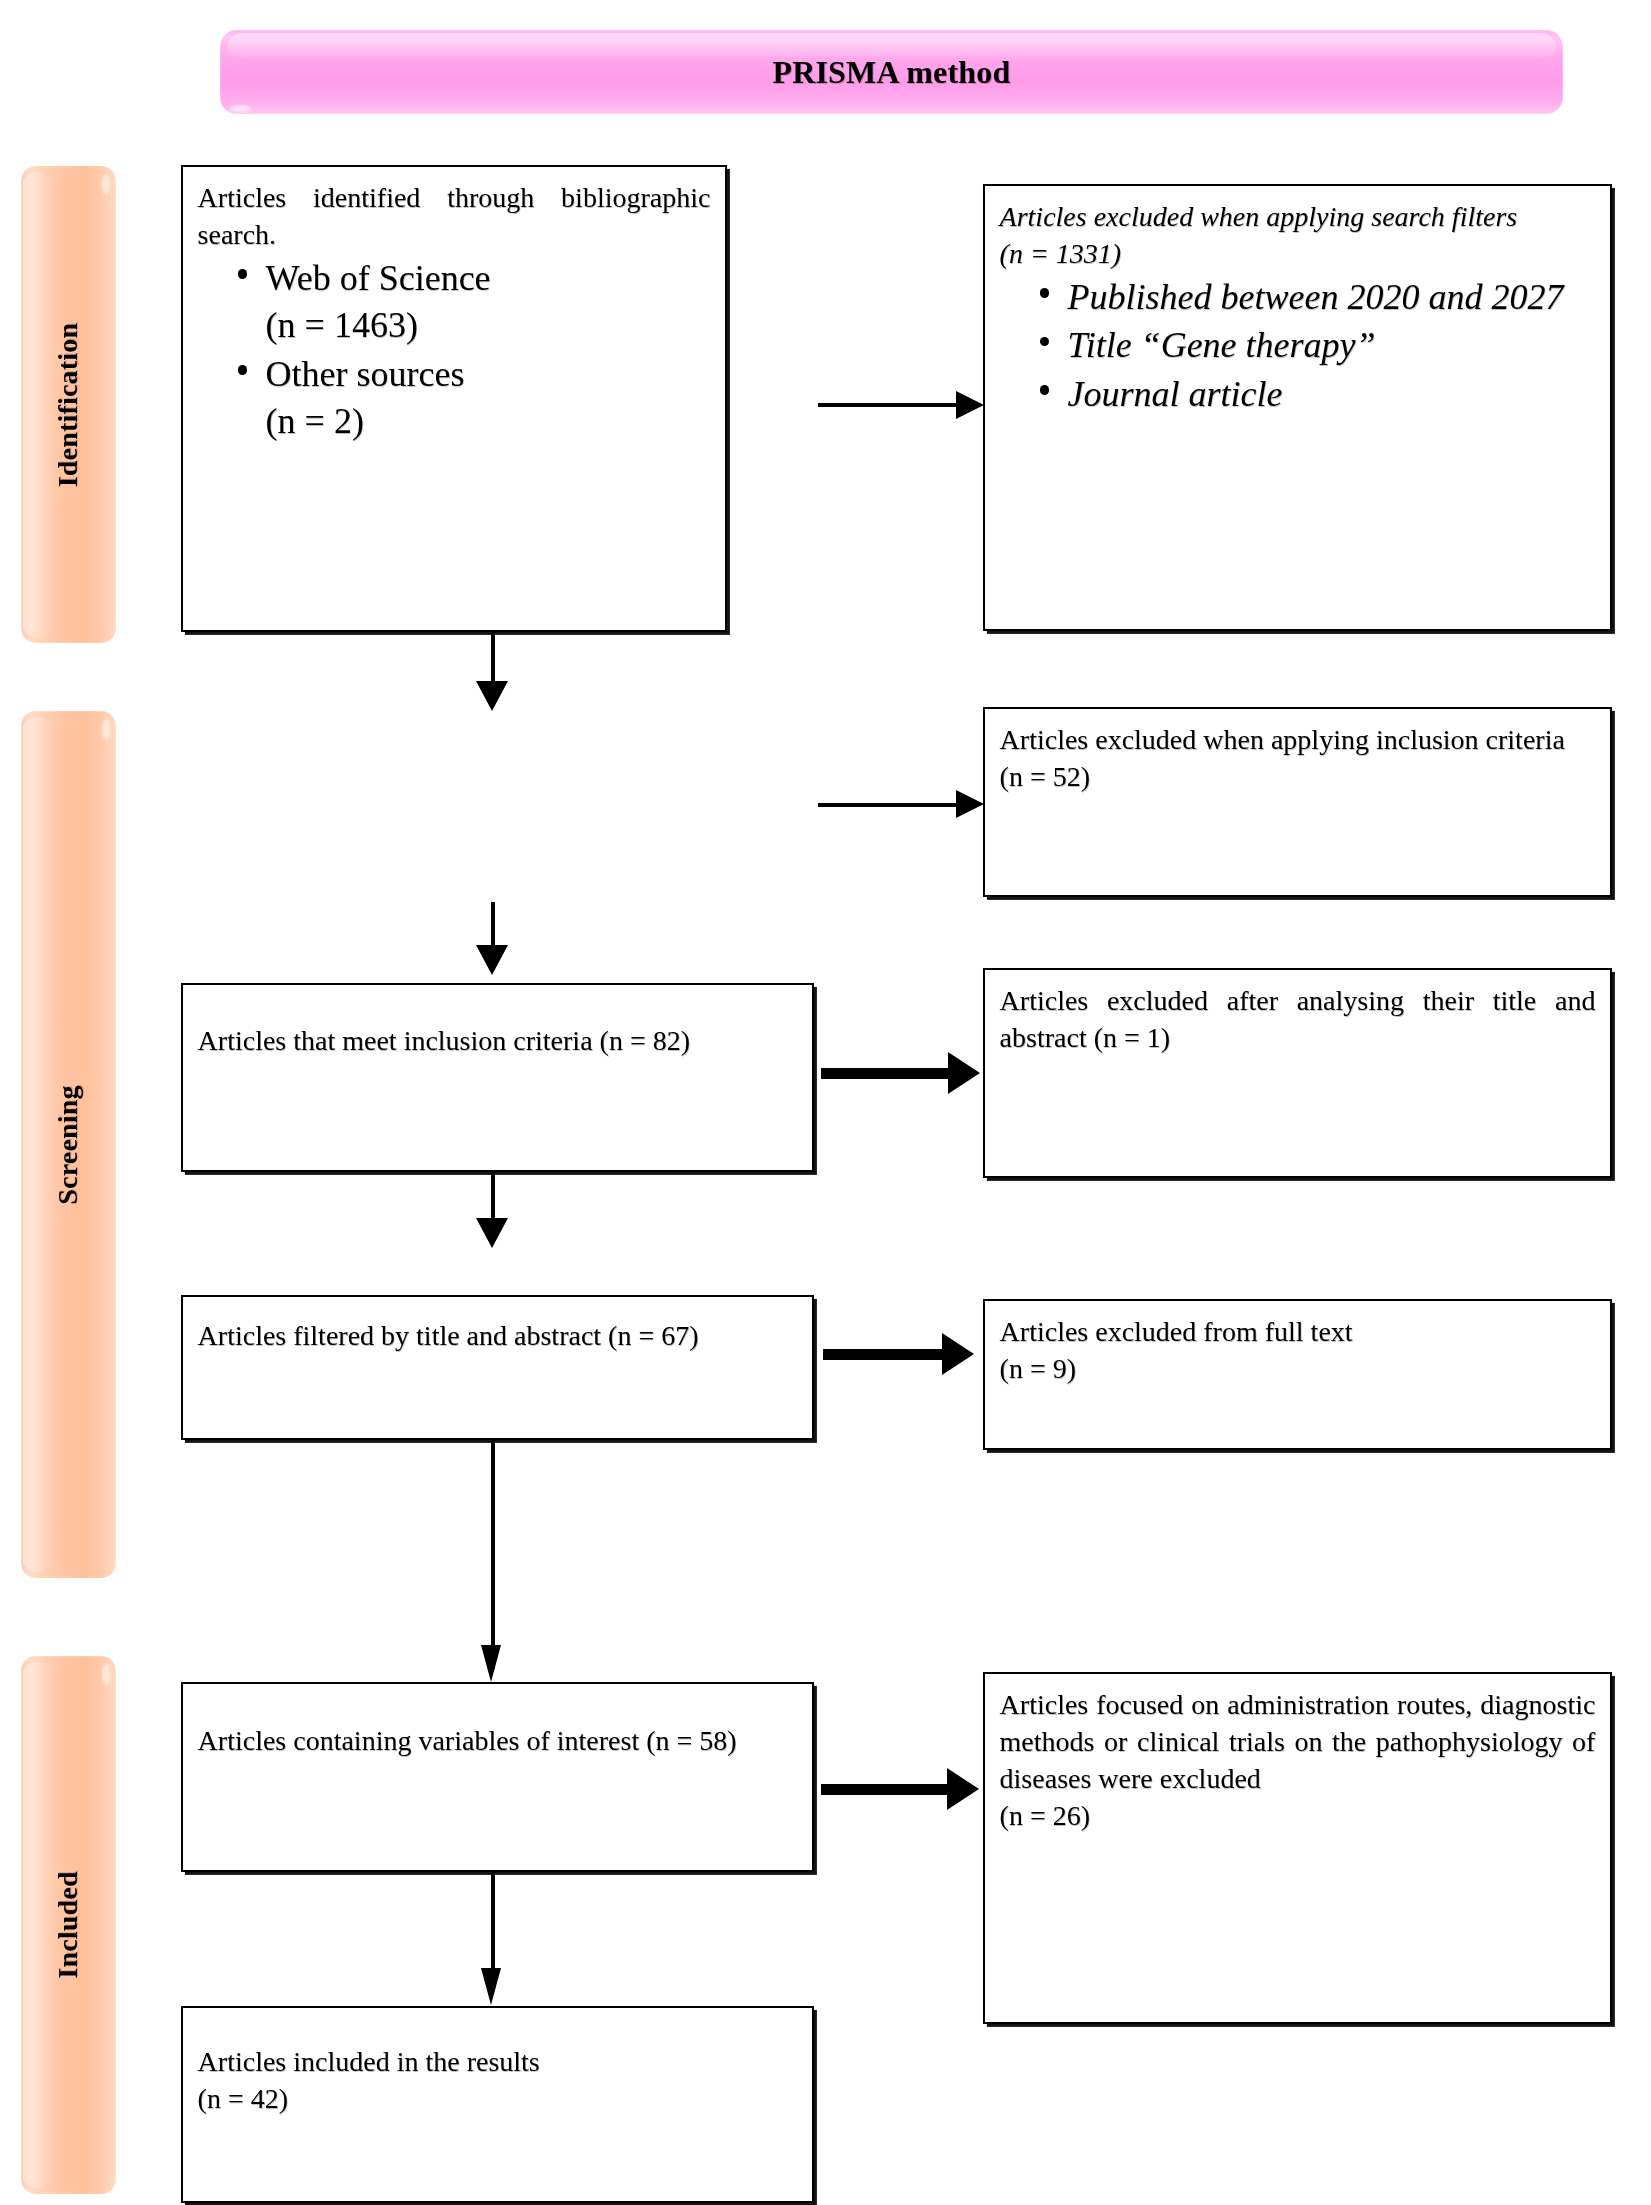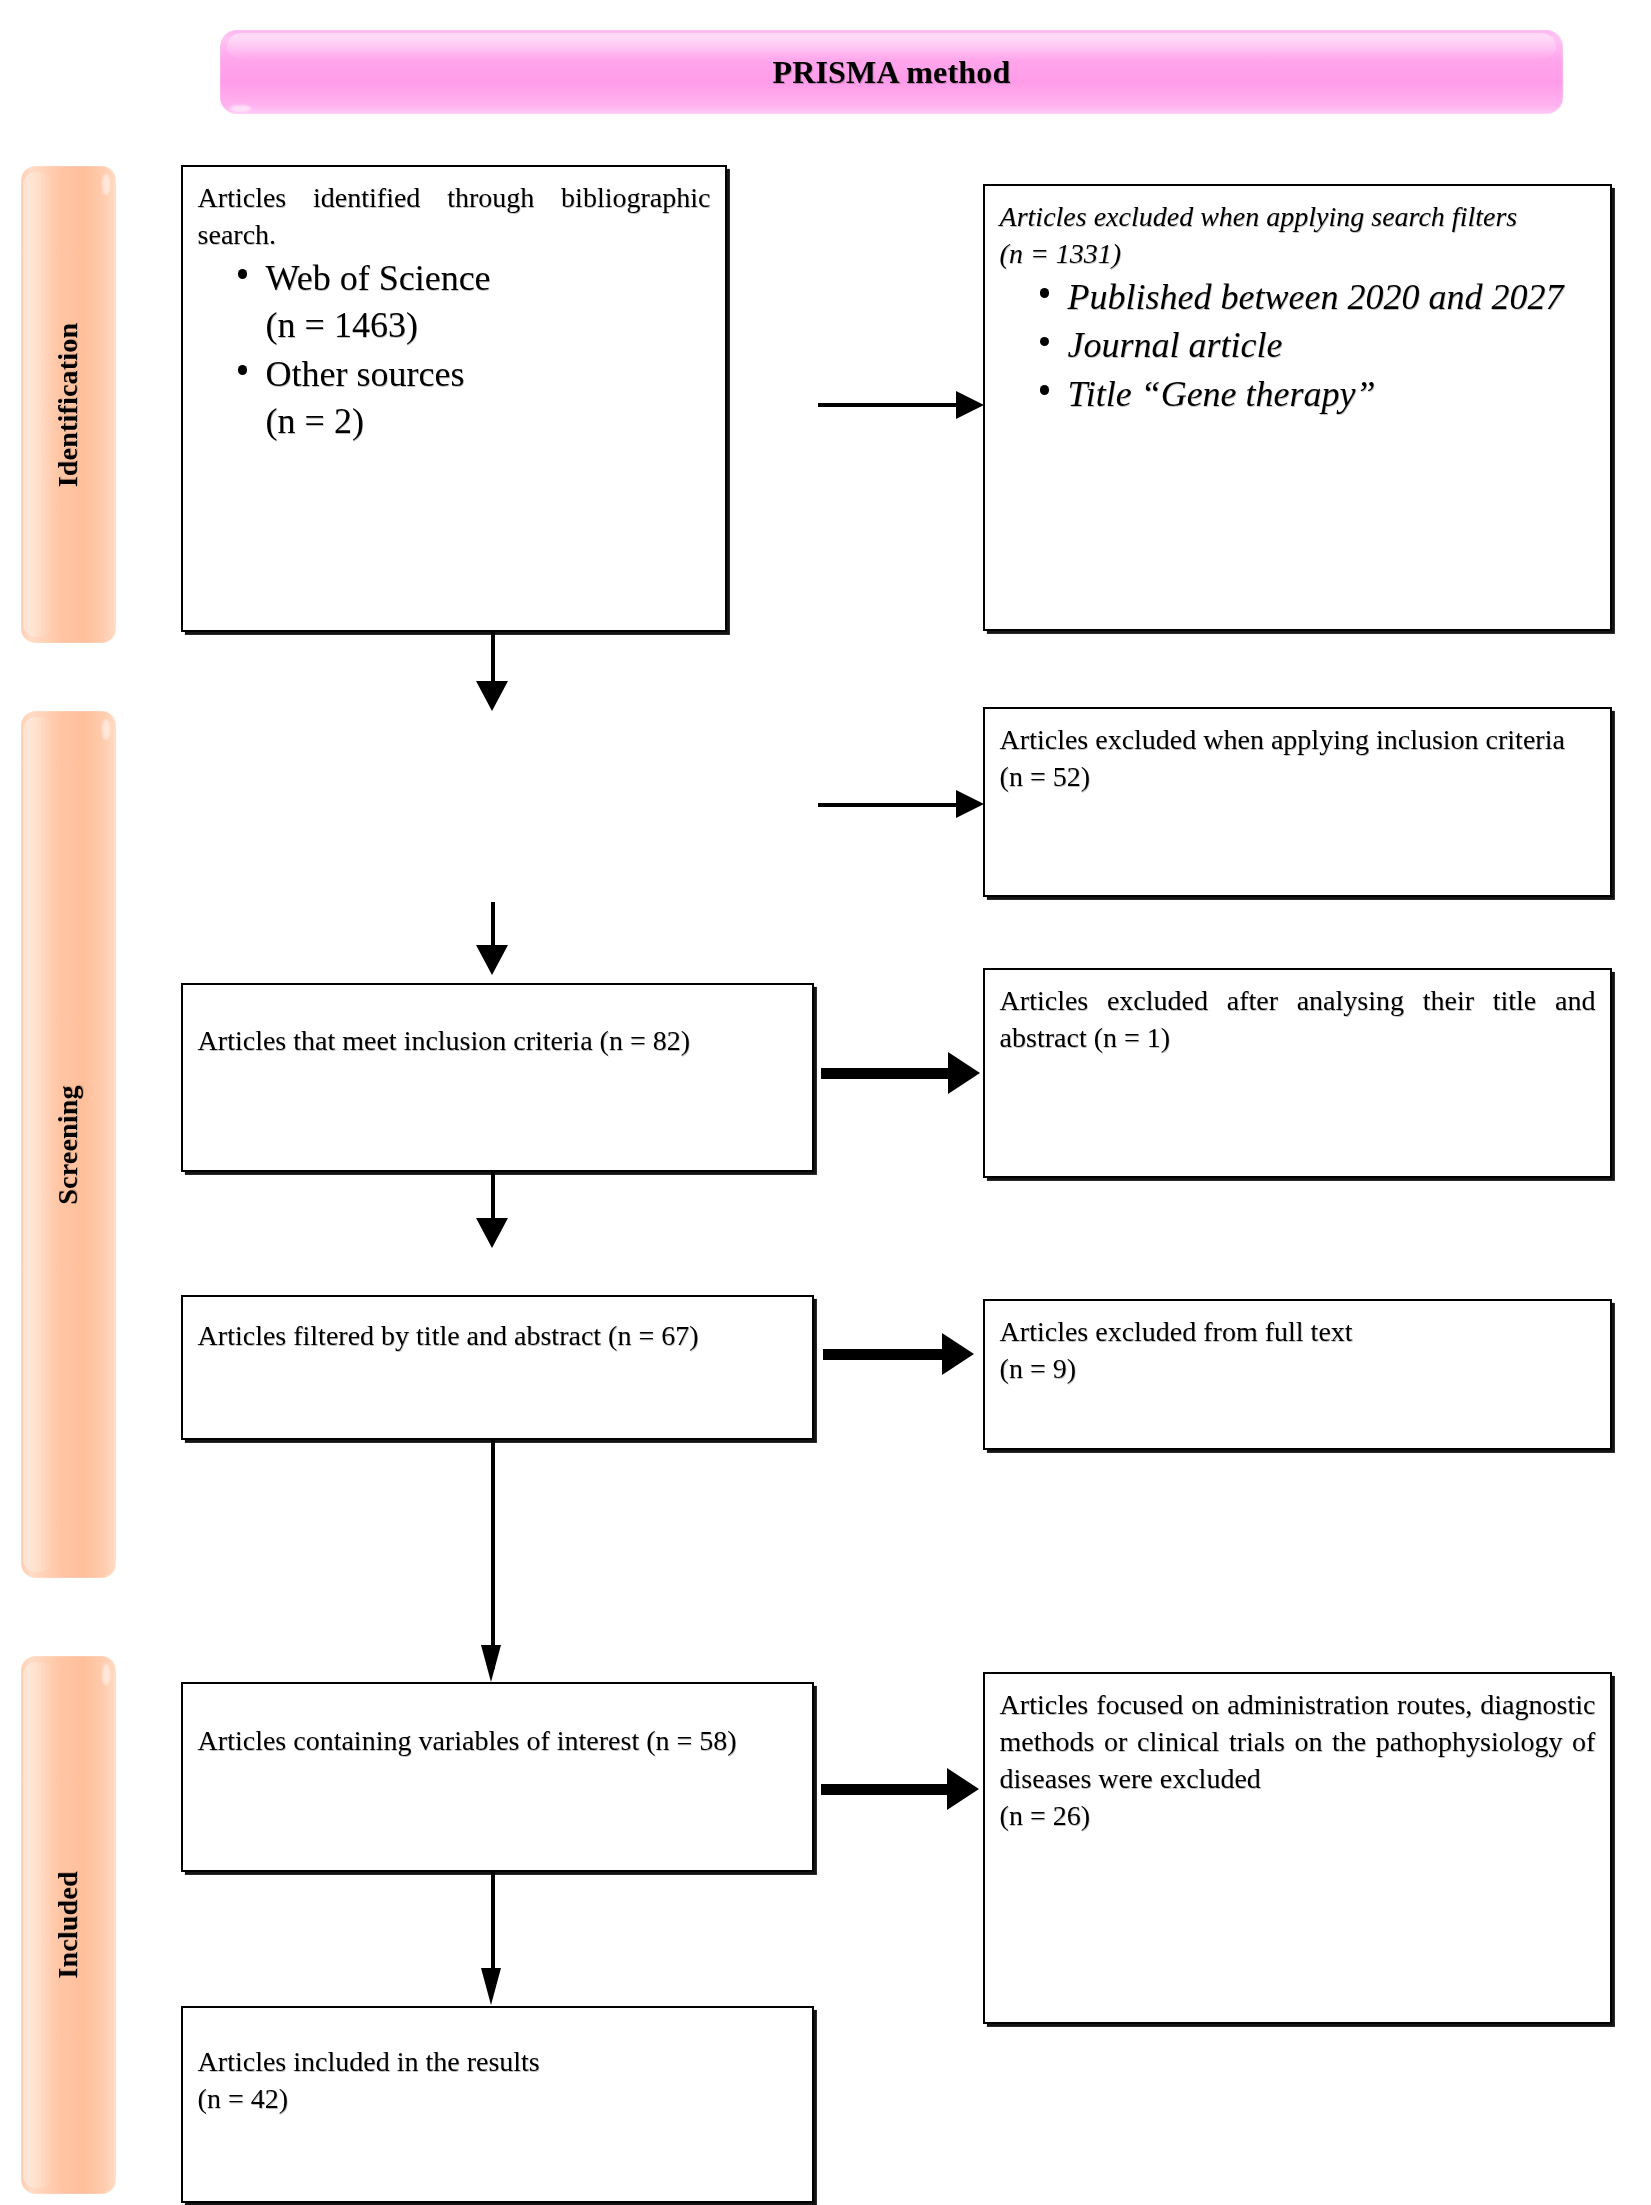--- a/index.html
+++ b/index.html
@@ -245,22 +245,22 @@
   </div>
 
   <div class="h-line" style="left:818px; top:403px; width:146px;"></div>
   <div class="h-arrowhead" style="left:956px; top:391px;"></div>
 
   <div class="flow-box" style="left:983px; top:184px; width:629px; height:447px;font-style:italic;">
     <p class="box-text">Articles excluded when applying search filters</p>
     <p class="box-text nojust">(n = 1331)</p>
     <ul class="bullets">
       <li>Published between 2020 and 2027</li>
+      <li>Title “Gene therapy”</li>
       <li>Journal article</li>
-      <li>Title “Gene therapy”</li>
     </ul>
   </div>
 
   <div class="v-line" style="left:491px; top:631px; height:61px;"></div>
   <div class="v-arrowhead" style="left:476px; top:681px;"></div>
 
 
   <div class="h-line" style="left:818px; top:803px; width:146px;"></div>
   <div class="h-arrowhead" style="left:956px; top:790px;"></div>
 

